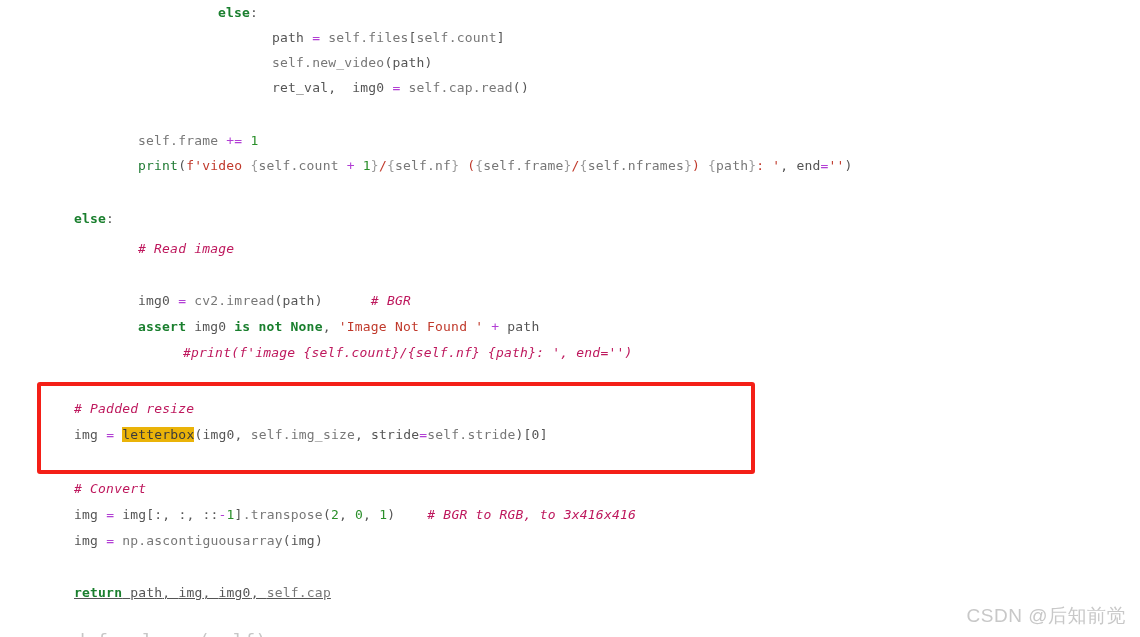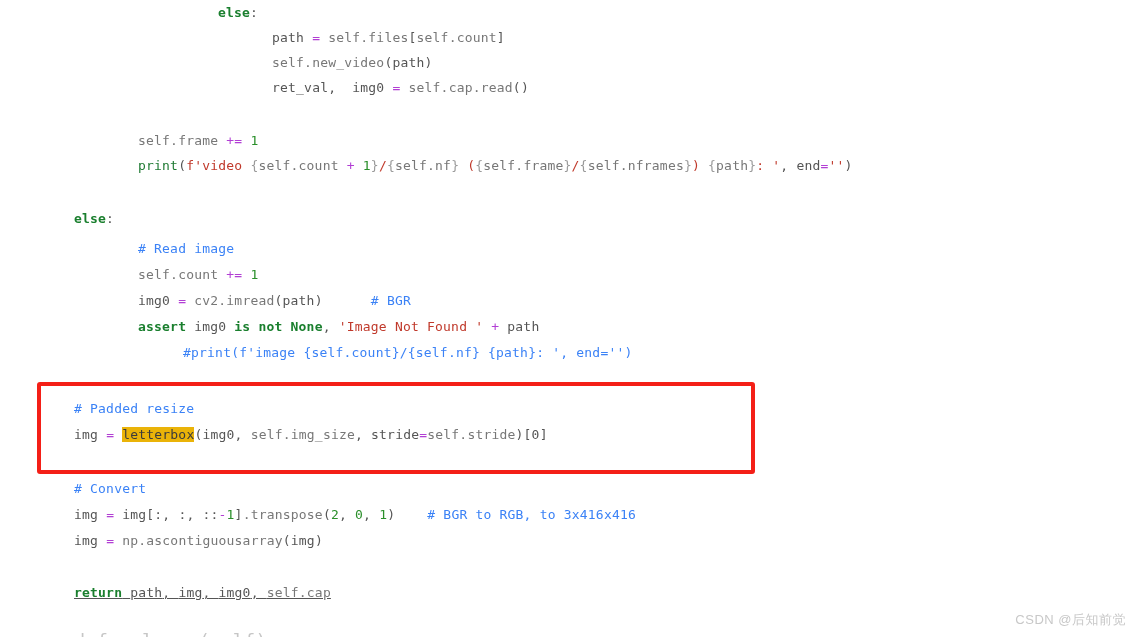--- a/index.html
+++ b/index.html
@@ -38,21 +38,21 @@
   
   .kw      { color: #1a7f2e; font-weight: bold; }
   .fn      { color: #1f7a33; }
   .id      { color: #555555; }
   .plain   { color: #444444; }
   .attr    { color: #777777; }
   .num     { color: #2a8f2a; }
   .op      { color: #b23fd4; }
   .str     { color: #c0392b; }
   .brace   { color: #9a9a9a; }
-  .cmt     { color: #3b82f6; }
+  .cmt     { color: #be185d; font-style: italic; }
   .punct   { color: #555555; }
   .hl      { background: #eab308; color: #3b3b3b; }
 
   
   #highlight-box {
     position: absolute;
     left: 37px;
     top: 382px;
     width: 718px;
     height: 92px;
@@ -62,21 +62,21 @@
     pointer-events: none;
     background: transparent;
   }
 
   
   #watermark {
     position: absolute;
     right: 14px;
     bottom: 8px;
     font-family: "Liberation Sans", sans-serif;
-    font-size: 13px;
+    font-size: 19px;
     color: #c8c8c8;
     letter-spacing: 0.5px;
     white-space: nowrap;
   }
 
   
   #cut-line {
     position: absolute;
     left: 0;
     top: 628px;
@@ -103,21 +103,20 @@
   <div class="code-line" style="top:75px; left:272px;"><span class="id">ret_val</span><span class="punct">,</span><span>  </span><span class="id">img0</span><span> </span><span class="op">=</span><span> </span><span class="attr">self</span><span class="attr">.</span><span class="attr">cap</span><span class="attr">.</span><span class="attr">read</span><span class="punct">()</span></div>
 
   <div class="code-line" style="top:128px; left:138px;"><span class="attr">self</span><span class="attr">.</span><span class="attr">frame</span><span> </span><span class="op">+=</span><span> </span><span class="num">1</span></div>
 
   <div class="code-line" style="top:153px; left:138px;"><span class="fn">print</span><span class="punct">(</span><span class="str">f'</span><span class="str">video </span><span class="brace">{</span><span class="attr">self.count</span><span> </span><span class="op">+</span><span> </span><span class="num">1</span><span class="brace">}</span><span class="str">/</span><span class="brace">{</span><span class="attr">self.nf</span><span class="brace">}</span><span class="str"> (</span><span class="brace">{</span><span class="attr">self.frame</span><span class="brace">}</span><span class="str">/</span><span class="brace">{</span><span class="attr">self.nframes</span><span class="brace">}</span><span class="str">) </span><span class="brace">{</span><span class="attr">path</span><span class="brace">}</span><span class="str">: </span><span class="str">'</span><span class="punct">, </span><span class="id">end</span><span class="op">=</span><span class="str">''</span><span class="punct">)</span></div>
 
   <div class="code-line" style="top:206px; left:74px;"><span class="kw">else</span><span class="punct">:</span></div>
 
   <div class="code-line" style="top:236px; left:138px;"><span class="cmt"># Read image</span></div>
 
-  <div class="code-line" style="top:262px; left:138px;"><span class="attr">self</span><span class="attr">.</span><span class="attr">count</span><span> </span><span class="op">+=</span><span> </span><span class="num">1</span></div>
 
   <div class="code-line" style="top:288px; left:138px;"><span class="id">img0</span><span> </span><span class="op">=</span><span> </span><span class="attr">cv2</span><span class="attr">.</span><span class="attr">imread</span><span class="punct">(</span><span class="id">path</span><span class="punct">)</span><span>      </span><span class="cmt"># BGR</span></div>
 
   <div class="code-line" style="top:314px; left:138px;"><span class="kw">assert</span><span> </span><span class="id">img0</span><span> </span><span class="kw">is</span><span> </span><span class="kw">not</span><span> </span><span class="kw">None</span><span class="punct">,</span><span> </span><span class="str">'Image Not Found '</span><span> </span><span class="op">+</span><span> </span><span class="id">path</span></div>
 
   <div class="code-line" style="top:340px; left:138px;margin-left:45px;"><span class="cmt">#print(f'image {self.count}/{self.nf} {path}: ', end='')</span></div>
 
   <div class="code-line" style="top:396px; left:74px;"><span class="cmt"># Padded resize</span></div>
 
   <div class="code-line" style="top:422px; left:74px;"><span class="id">img</span><span> </span><span class="op">=</span><span> </span><span class="hl">letterbox</span><span class="punct">(</span><span class="id">img0</span><span class="punct">, </span><span class="attr">self.img_size</span><span class="punct">, </span><span class="id">stride</span><span class="op">=</span><span class="attr">self.stride</span><span class="punct">)</span><span class="punct">[0]</span></div>

